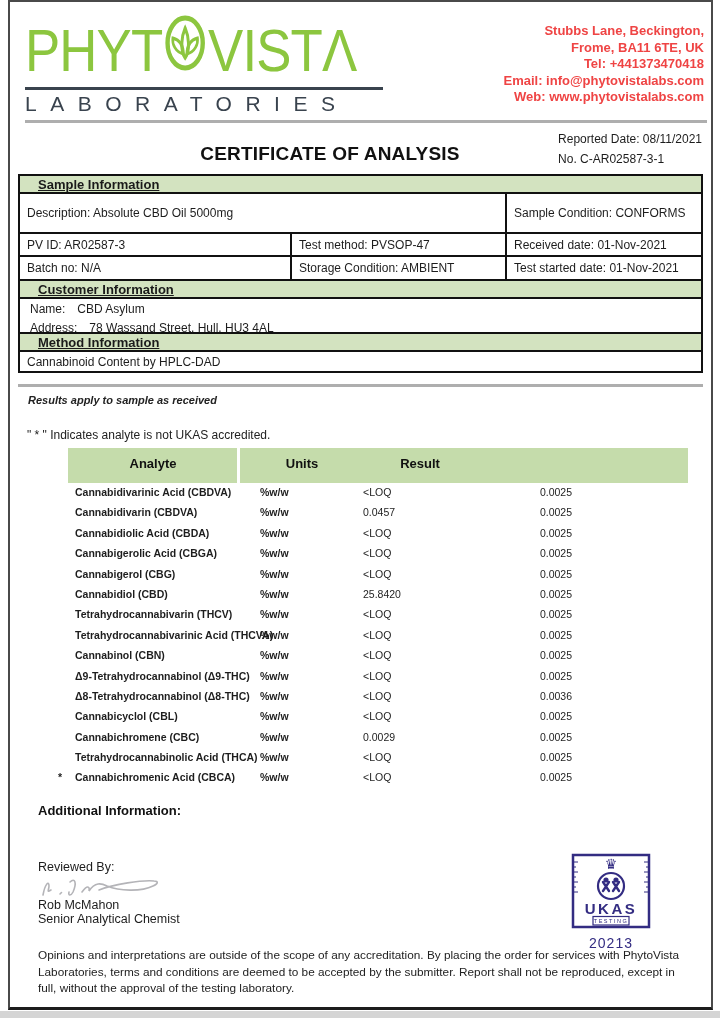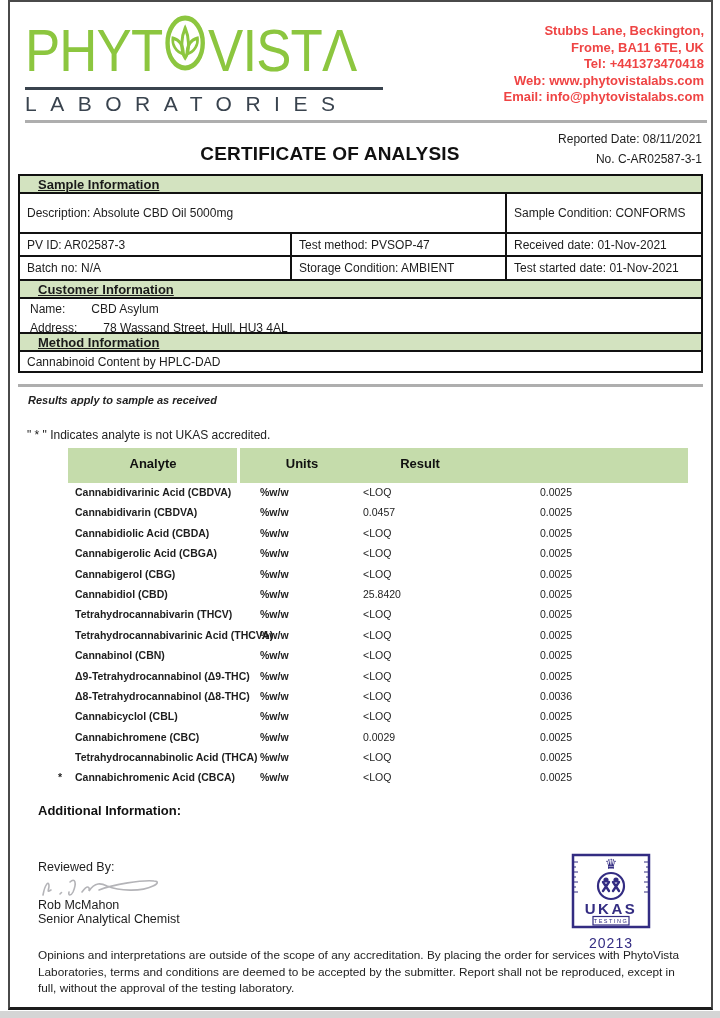--- a/index.html
+++ b/index.html
@@ -21,38 +21,38 @@
 
   .contact { position:absolute; right:16px; top:23px; text-align:right;
     font-size:13px; font-weight:700; color:#ef4444; line-height:16.5px; }
 
   .rule { position:absolute; left:25px; width:682px; height:3px; background:#aeaeae; }
   .rule1 { top:120px; }
   .rule2 { left:18px; top:384px; width:685px; }
 
   .coa-title { position:absolute; left:150px; top:143px; width:360px; text-align:center;
     font-size:19px; font-weight:700; letter-spacing:0.2px; color:#111; }
-  .report-meta { position:absolute; right:18px; top:129px; text-align:right; font-size:12px; color:#1d1d1d; line-height:20px; }
+  .report-meta { position:absolute; right:18px; top:129px; font-size:12px; color:#1d1d1d; line-height:20px; }
 
   
   .sections { position:absolute; left:18px; top:174px; width:685px; }
   .green-bar { background:#d3e3c0; border:2px solid #111; height:20px;
     font-size:13px; font-weight:700; padding-left:18px; display:flex; align-items:center; }
   .green-bar span { text-decoration:underline; }
   .stack-up { margin-top:-2px; }
 
   table.sample-table { border-collapse:collapse; width:685px; table-layout:fixed; }
   table.sample-table td { border:2px solid #111; font-size:12px; padding:3px 7px; vertical-align:middle; color:#1d1d1d; }
   td.cell-desc { vertical-align:top; padding-top:4px; }
   .row-desc td { height:40px; }
   .row-mid td { height:23px; }
   .row-bot td { height:24px; }
 
   .customer-box { border:2px solid #111; height:37px; padding:2px 10px; font-size:12px; color:#1d1d1d; }
-  .customer-line { display:flex; gap:26px; line-height:16px; }
+  .customer-line { display:flex; gap:12px; line-height:16px; }
   .method-box { border:2px solid #111; height:23px; padding:0 7px; display:flex; align-items:center; font-size:12px; color:#1d1d1d; }
 
   .note-italic { position:absolute; left:28px; top:394px; font-size:11px; font-weight:700; font-style:italic; color:#222; }
   .note-accred { position:absolute; left:27px; top:428px; font-size:12px; color:#222; }
 
   
   .results-header { position:absolute; left:68px; top:448px; width:620px; height:24px; }
   .rh-green { position:absolute; top:0; height:35px; background:#c5dcab; }
   .rh-g1 { left:0; width:169px; }
   .rh-g2 { left:172px; width:448px; }
@@ -105,23 +105,23 @@
     <div class="logo-line2">LABORATORIES</div>
   </div>
 
   <div class="contact">
     <div class="contact-line">Stubbs Lane, Beckington,</div>
 
     <div class="contact-line">Frome, BA11 6TE, UK</div>
 
     <div class="contact-line">Tel: +441373470418</div>
 
+    <div class="contact-line">Email: info@phytovistalabs.com</div>
+
     <div class="contact-line">Web: www.phytovistalabs.com</div>
-
-    <div class="contact-line">Email: info@phytovistalabs.com</div>
   </div>
 
   <div class="rule rule1"></div>
 
   <div class="coa-title">CERTIFICATE OF ANALYSIS</div>
   <div class="report-meta">
     <div>Reported Date: 08/11/2021</div>
     <div>No. C-AR02587-3-1</div>
   </div>
 

